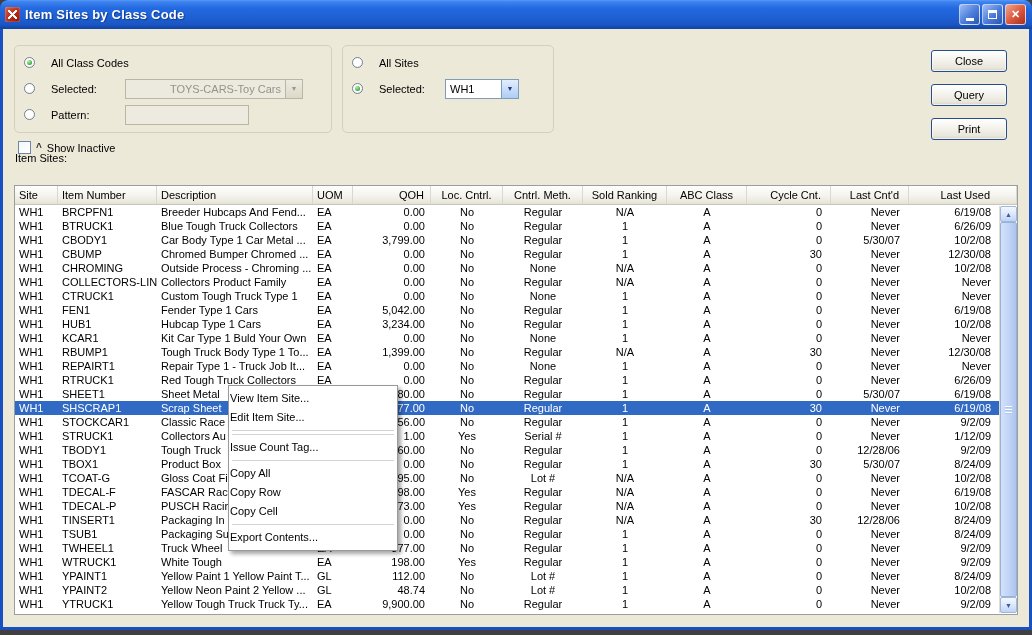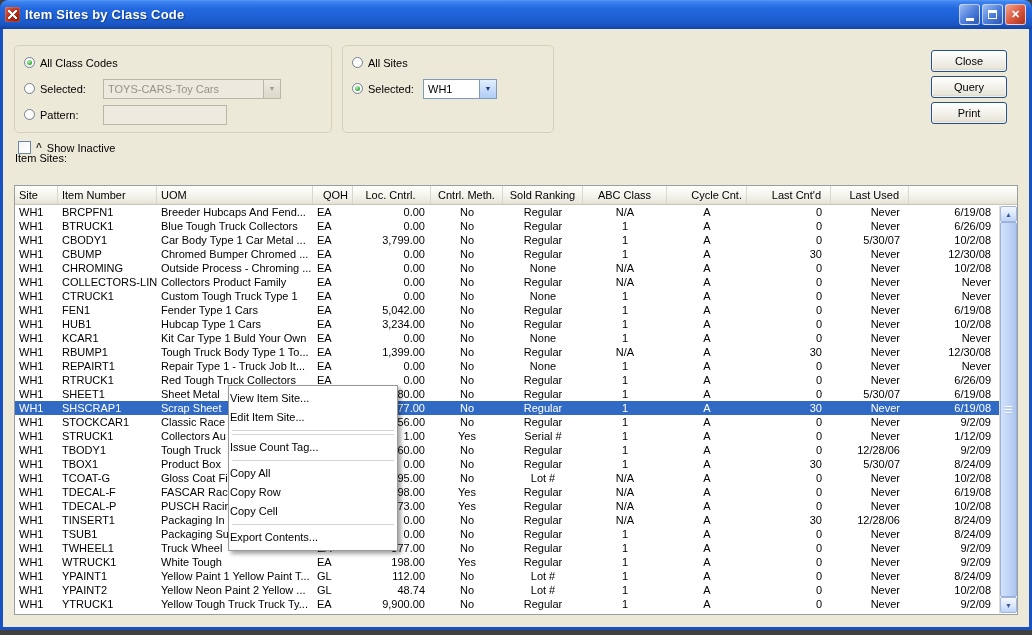--- a/index.html
+++ b/index.html
@@ -45,48 +45,48 @@
     position:absolute; left:3px; right:3px; top:29px; bottom:3px;
     background:#ECE9D8; overflow:hidden;
   }
   .lbl { font-size:11px; color:#000; white-space:nowrap; }
 
   .groupbox {
     position:absolute; border:1px solid #D4D0BC; border-radius:5px; background:transparent;
   }
   .gb-class { left:11px; top:16px; width:318px; height:88px; }
   .gb-site  { left:339px; top:16px; width:212px; height:88px; }
-  .radio-row { display:flex; align-items:center; gap:5px; padding-left:9px; margin-top:7px; height:19px; }
+  .radio-row { display:flex; align-items:center; gap:16px; padding-left:9px; margin-top:7px; height:19px; }
   .radio {
     width:11px; height:11px; border-radius:50%; background:radial-gradient(circle at 35% 30%,#FFFFFF 55%,#E4E8EC);
     border:1px solid #75818F; position:relative; flex:0 0 auto;
   }
   .radio.checked::after {
     content:""; position:absolute; left:2px; top:2px; width:5px; height:5px; border-radius:50%;
     background:radial-gradient(circle at 35% 30%,#A7E8A0 10%,#41B043 65%,#1E7A22);
   }
   .rlabel { width:58px; }
   .rlabel.narrow { width:50px; }
 
   .combo { display:inline-flex; height:20px; align-items:stretch; }
   .combo .combo-text { font-size:11px; line-height:18px; padding:0 4px; flex:1; white-space:nowrap; overflow:hidden; }
   .combo .combo-btn { width:17px; display:flex; align-items:center; justify-content:center; }
   .combo.disabled { width:178px; border:1px solid #B9B6A5; background:#ECEADE; }
-  .combo.disabled .combo-text { color:#94938B; }
+  .combo.disabled .combo-text { color:#94938B;text-align:right; }
   .combo.disabled .combo-btn { background:linear-gradient(180deg,#EDEBE0,#DCD9C8); border-left:1px solid #B9B6A5; color:#9A9890; font-size:7px; }
   .combo.enabled { width:74px; border:1px solid #7F9DB9; background:#fff; }
   .combo.enabled .combo-text { color:#000; }
   .combo.enabled .combo-btn { background:linear-gradient(180deg,#E2EEFD 0%,#C6DBF9 55%,#AECDF6 100%); border-left:1px solid #7F9DB9; color:#1C3E7A; font-size:7px; }
 
   .textfield {
     width:124px; height:20px; border:1px solid #B9B6A5; background:#EDEBDF;
     font-family:"Liberation Sans",sans-serif; font-size:11px; padding:0 4px; color:#777;
   }
 
-  .side-buttons { position:absolute; left:928px; top:21px; display:flex; flex-direction:column; gap:4px; }
+  .side-buttons { position:absolute; left:928px; top:21px; display:flex; flex-direction:column; gap:12px; }
   .xpbtn {
     width:76px; height:22px; border:1px solid #274E8C; border-radius:3px;
     background:linear-gradient(180deg,#FFFFFF 0%,#F5F4EF 40%,#E9E6DA 85%,#D8D2C2 100%);
     font-family:"Liberation Sans",sans-serif; font-size:11px; color:#000; cursor:default;
     box-shadow: inset 0 0 0 1px rgba(255,255,255,.6);
   }
 
   .check-row { position:absolute; left:15px; top:112px; display:flex; align-items:center; gap:5px; }
   .checkbox {
     width:13px; height:13px; border:1px solid #6E87A8; background:linear-gradient(135deg,#F4F6F8,#FFFFFF);
@@ -233,20 +233,21 @@
       <span class="caret">^</span>
       <span class="lbl">Show Inactive</span>
     </div>
 
     <div class="caption">Item Sites:</div>
 
     <div class="tablebox">
       <div class="thead">
           <div class="hcell a-l">Site</div>
           <div class="hcell a-l">Item Number</div>
+          <div class="hcell a-l">Description</div>
           <div class="hcell a-l">UOM</div>
           <div class="hcell a-r">QOH</div>
           <div class="hcell a-c">Loc. Cntrl.</div>
           <div class="hcell a-c">Cntrl. Meth.</div>
           <div class="hcell a-c">Sold Ranking</div>
           <div class="hcell a-c">ABC Class</div>
           <div class="hcell a-r">Cycle Cnt.</div>
           <div class="hcell a-r">Last Cnt'd</div>
           <div class="hcell a-r">Last Used</div>
         </div>

